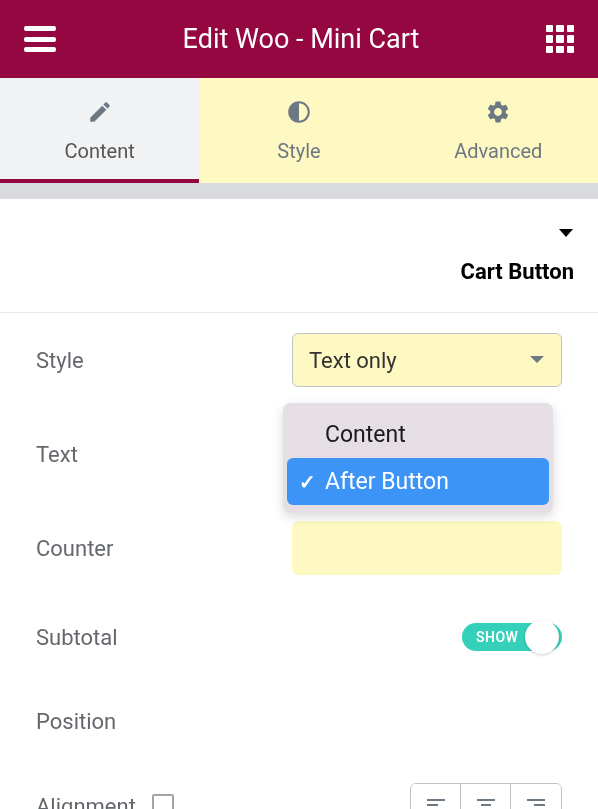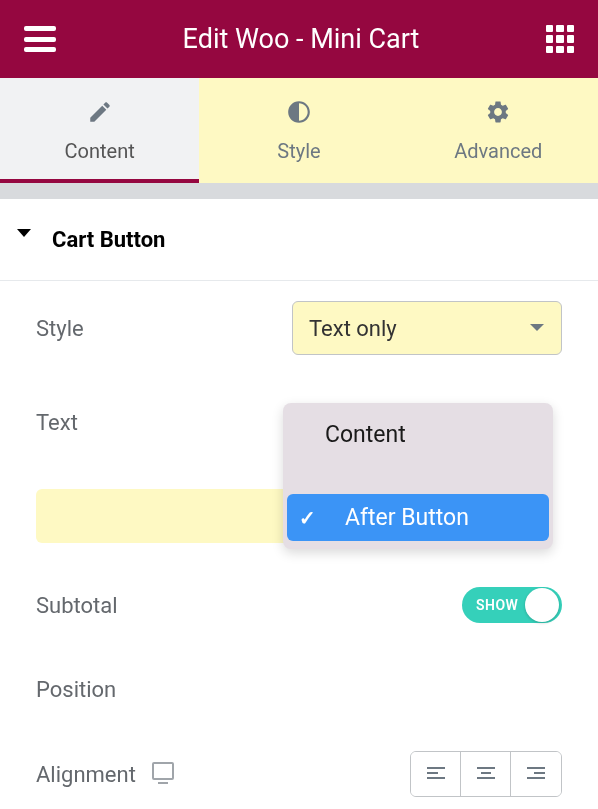--- a/index.html
+++ b/index.html
@@ -83,25 +83,26 @@
       left: 0;
       right: 0;
       height: 4px;
       background: #950740;
     }
     .tab-icon {
       color: #6d7882;
     }
     .section-header {
       display: flex;
-      align-items: flex-start;
-      padding: 28px 16px;
+      align-items: flex-end;
+      padding: 28px 24px;
       gap: 20px;
       border-bottom: 1px solid #e6e9ec;
       cursor: pointer;
+      flex-direction: column;
     }
     .section-title {
       font-size: 22px;
       font-weight: 700;
       color: #000;
     }
     .spacer-bar {
       height: 16px;
       background: #d8dadd;
     }
@@ -150,36 +151,35 @@
       color: #1a1a1a;
       cursor: pointer;
       border-radius: 6px;
       display: flex;
       align-items: center;
     }
     .dropdown-item.selected {
       background: #3b94f6;
       color: #fff;
       position: relative;
-      padding-left: 58px;
-      margin-top: 36px;
+      padding-left: 38px;
     }
     .dropdown-item.selected::before {
       content: "✓";
       position: absolute;
       left: 12px;
       font-size: 20px;
       font-weight: bold;
     }
     .dropdown-item:not(.selected) {
       padding-left: 38px;
     }
     .toggle {
       width: 100px;
-      height: 36px;
+      height: 28px;
       background: #35d0ba;
       border-radius: 20px;
       position: relative;
       cursor: pointer;
       display: flex;
       align-items: center;
     }
     .toggle-label {
       color: #fff;
       font-size: 14px;
@@ -303,20 +303,21 @@
     </svg>
   </div>
 </div>
 
 <div class="control-row">
   <div class="control-label">Text</div>
   <div class="select-box" style="visibility:hidden"></div>
 </div>
 
 <div class="control-row counter-row">
+  <div class="control-label">Counter</div>
   <div class="select-box"></div>
 </div>
 
 <div class="control-row">
   <div class="control-label">Subtotal</div>
   <div class="toggle">
     <span class="toggle-label">SHOW</span>
     <div class="toggle-knob"></div>
   </div>
 </div>

